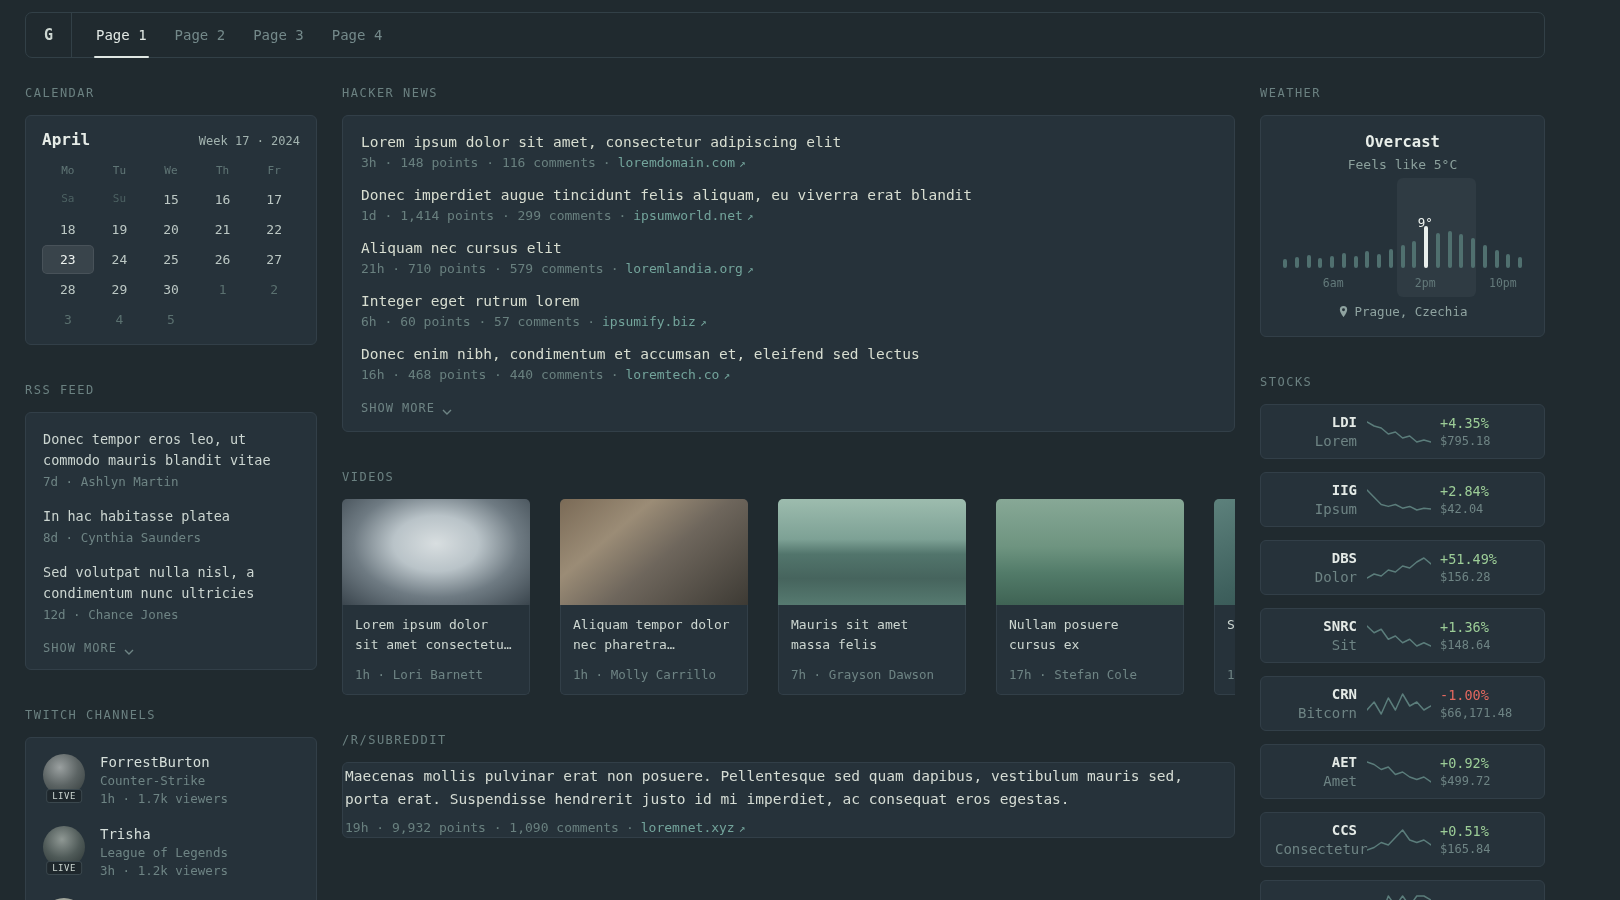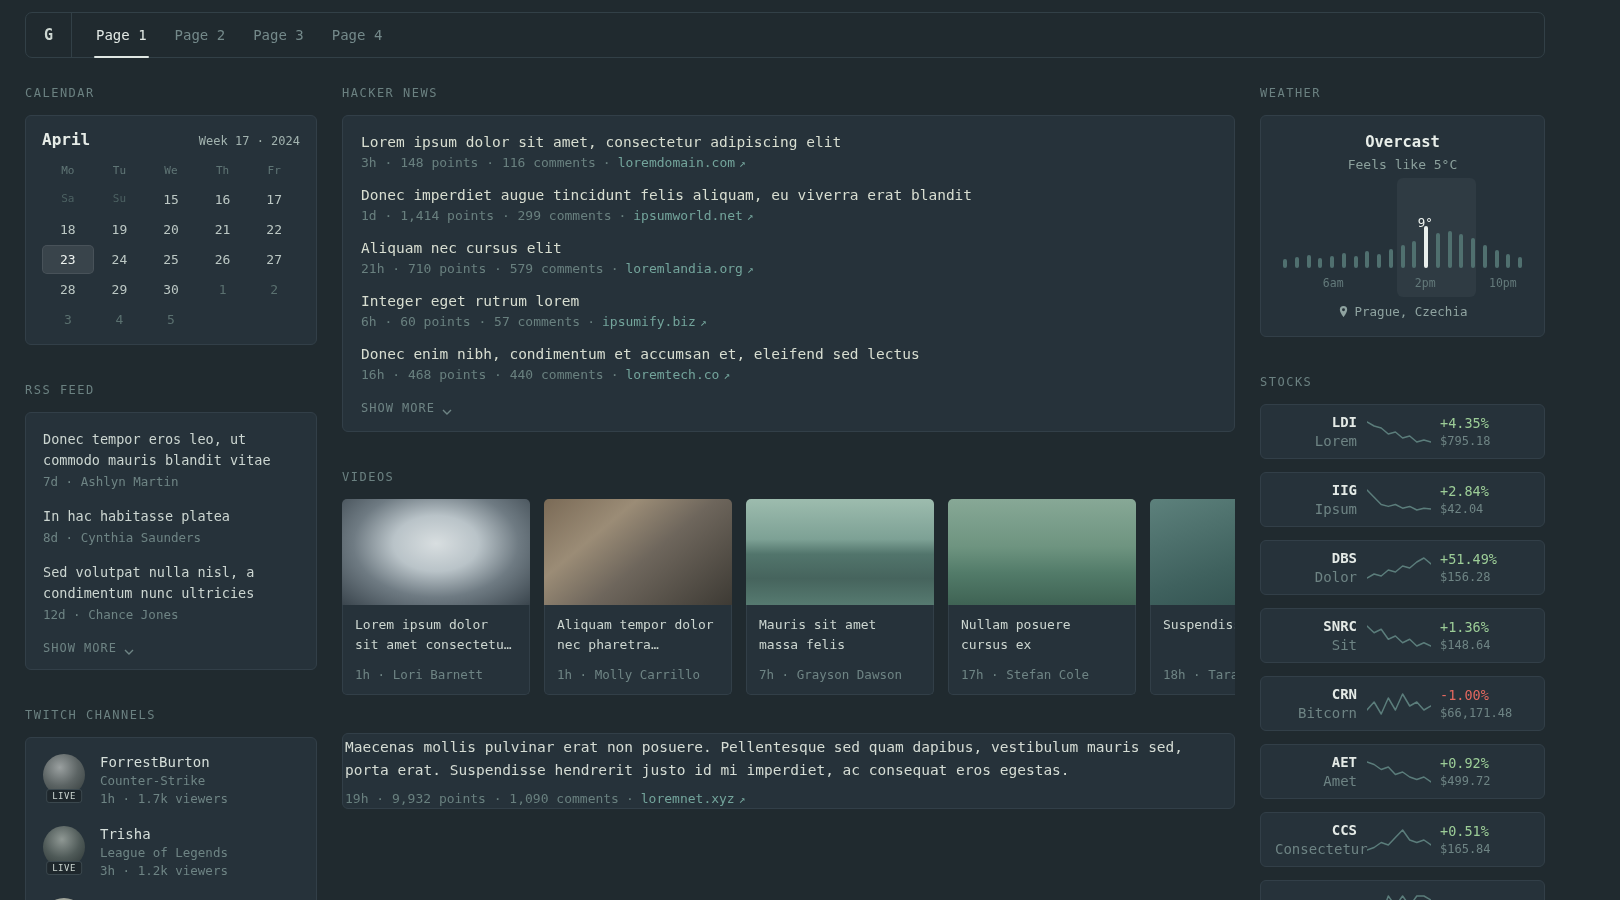--- a/index.html
+++ b/index.html
@@ -64,21 +64,21 @@
 
   
   .hn{padding:18px 18px 16px}
   .hn-item{margin-bottom:17px}
   .hn-title{font-size:14.5px;color:#d8ded1;cursor:pointer}
   .metaline{font-size:13px;color:#69807f;margin-top:5px;display:flex;gap:7px;flex-wrap:wrap;align-items:baseline}
   .domain{color:var(--accent,#73a49b);cursor:pointer;display:inline-flex;gap:4px;align-items:baseline}
   .ext{font-size:11px}
 
   
-  .videos-row{display:flex;gap:14px;overflow:hidden}
+  .videos-row{display:flex;gap:30px;overflow:hidden}
   .vcard{width:188px;flex:none;overflow:hidden;display:flex;flex-direction:column;cursor:pointer}
   .thumb{height:106px;flex:none;border-radius:5px 5px 0 0}
   .thumb.t1{background:radial-gradient(ellipse at 50% 42%,#d8dee0 0%,#b9c3c8 32%,#6f7b83 62%,#3a454d 100%)}
   .thumb.t2{background:linear-gradient(140deg,#7a6a56 0%,#9b8c76 30%,#6e665c 55%,#3d3a34 100%)}
   .thumb.t3{background:linear-gradient(180deg,#9dbcae 0%,#7da195 38%,#52756c 52%,#46645d 75%,#567a70 100%)}
   .thumb.t4{background:linear-gradient(180deg,#87a896 0%,#6e9480 45%,#527b69 70%,#3f6354 100%)}
   .thumb.t5{background:linear-gradient(160deg,#5d817c 0%,#3f615e 55%,#2c4a49 100%)}
   .vbody{padding:10px 12px 12px;display:flex;flex-direction:column;flex:1;border-top:none;border-radius:0 0 5px 5px}
   .vtitle{font-size:13px;line-height:1.55;color:#ccd6d0;min-height:42px}
   .vmeta{font-size:12.5px;color:#6e8484;margin-top:10px}
@@ -358,20 +358,21 @@
             <div class="card vbody" style="border-radius:0 0 5px 5px;border-top:none">
               <div class="vtitle">Suspendisse diam</div>
               <div class="vmeta">18h · Tara</div>
             </div>
           </div>
 
         </div>
       </div>
 
       <div class="widget">
+        <div class="widget-title">/R/SUBREDDIT</div>
         <div class="card sub">
           <div class="sub-text">Maecenas mollis pulvinar erat non posuere. Pellentesque sed quam dapibus, vestibulum mauris sed, porta erat. Suspendisse hendrerit justo id mi imperdiet, ac consequat eros egestas.</div>
           <div class="metaline">
             <span>19h · 9,932 points · 1,090 comments</span>
             <span>·</span>
             <span class="domain">
                 <span>loremnet.xyz</span>
                 <span class="ext">↗</span>
               </span>
           </div>

